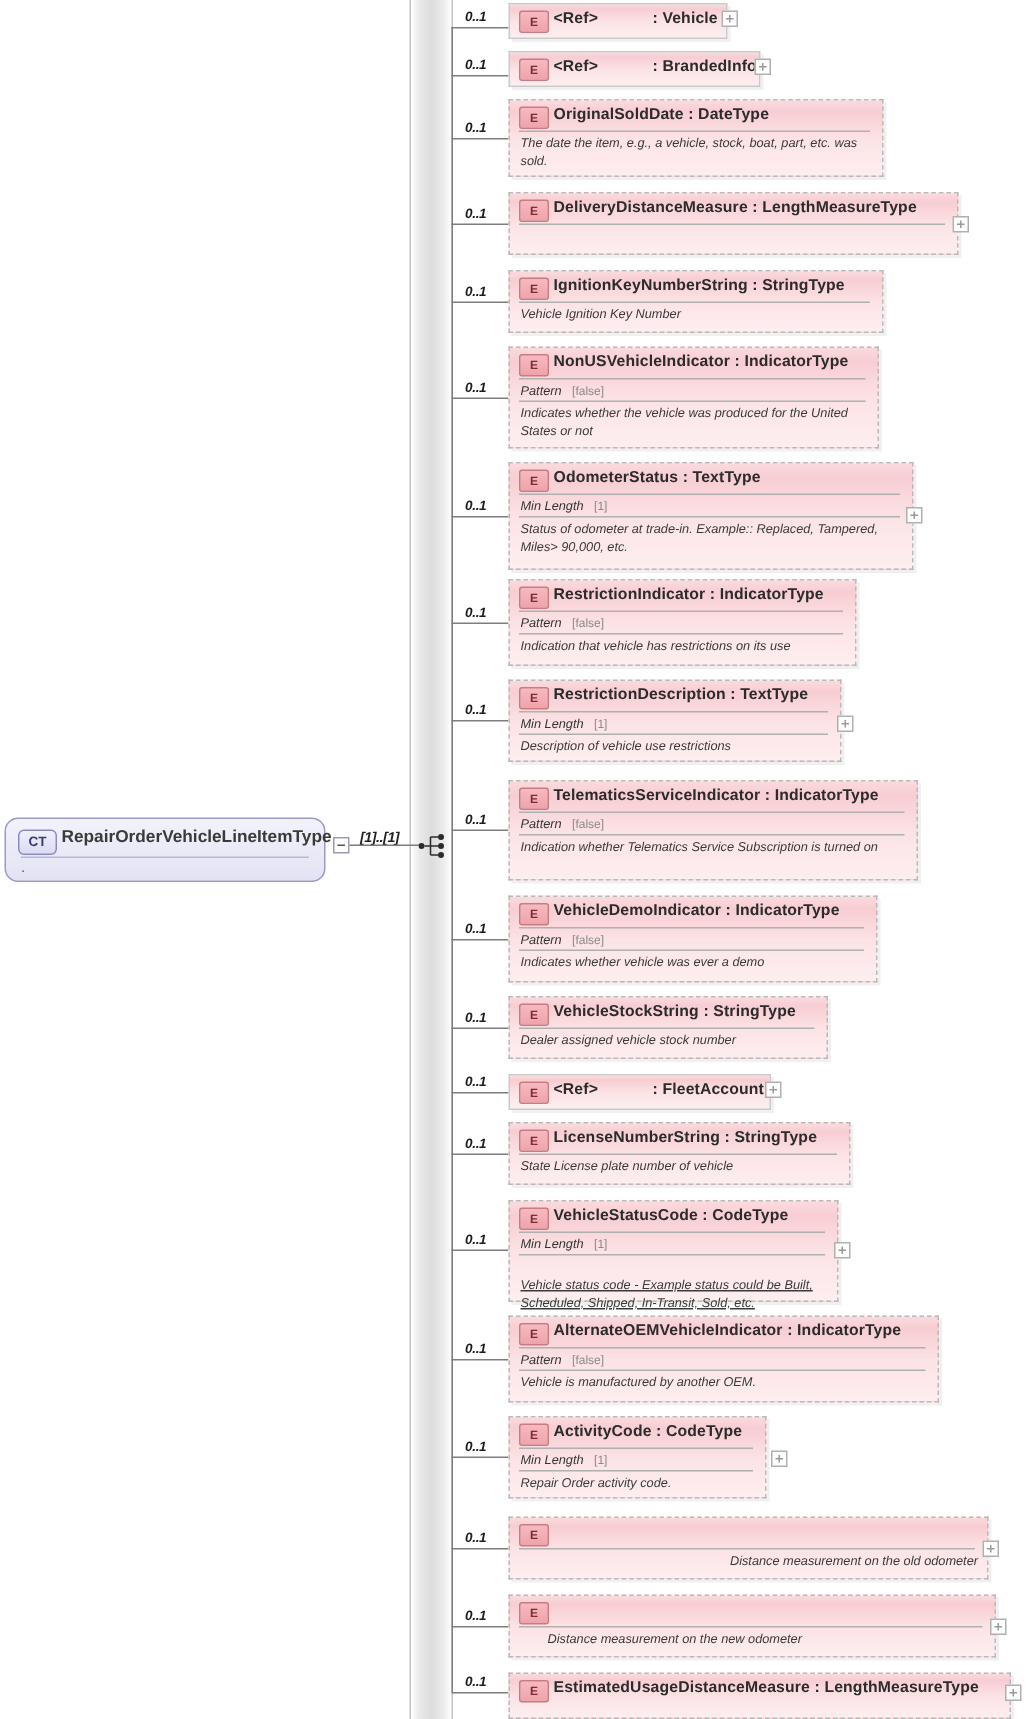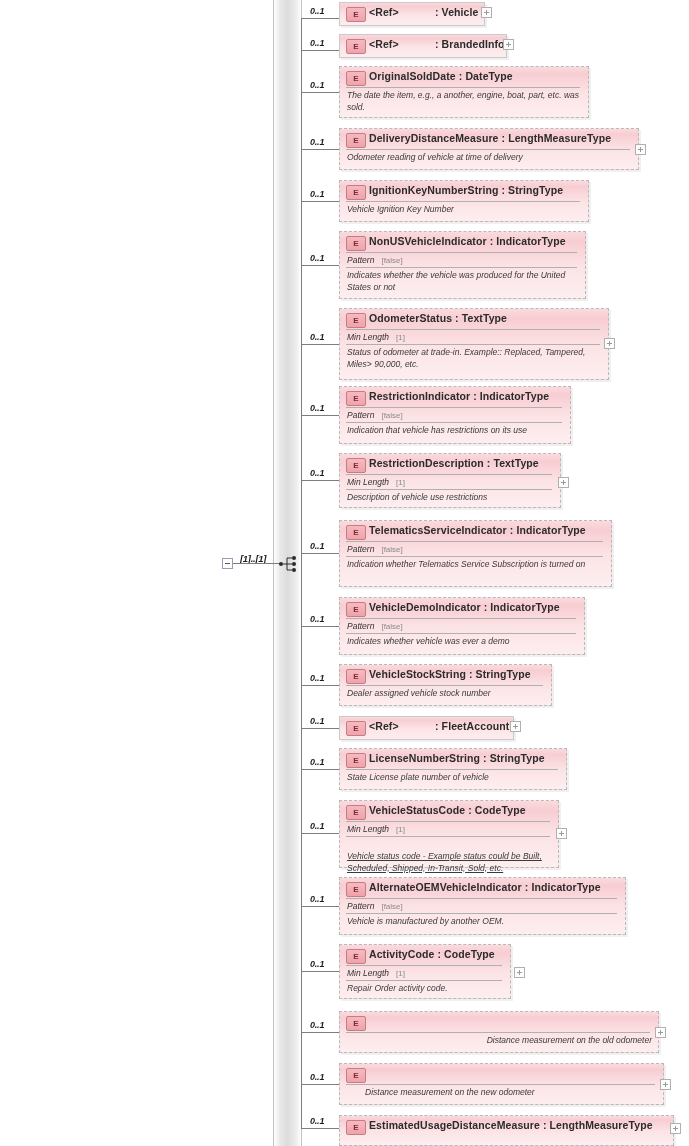--- a/index.html
+++ b/index.html
@@ -103,20 +103,28 @@
     color:#1c1c1c;white-space:nowrap;letter-spacing:-0.2px;
   }
 </style>
 </head>
 <body>
 
 <div id="canvas">
 
   <div class="band"></div>
 
+  <div class="ct-box">
+    <div class="ct-inner">
+      <div class="ct-badge">CT</div>
+      <div class="ct-title">RepairOrderVehicleLineItemType</div>
+      <div class="ct-rule"></div>
+      <div class="ct-dot">.</div>
+    </div>
+  </div>
 
   <div class="collapse-ctl"></div>
   <div class="occ-ct">[1]..[1]</div>
   <div class="ct-link"></div>
 
   <div class="seq-glyph">
     <svg width="20" height="16" viewBox="0 0 20 16">
       <circle cx="2" cy="8" r="2" fill="#2b2b2b"></circle>
       <line x1="4" y1="8" x2="8" y2="8" stroke="#2b2b2b" stroke-width="1"></line>
       <line x1="8" y1="2" x2="8" y2="14" stroke="#2b2b2b" stroke-width="1"></line>
@@ -150,31 +158,30 @@
       </div>
       <div class="plus" style="left: 503px; top: 39px;"></div>
       <div class="branch" style="left: 301px; top: 92px; width: 38px;"></div>
       <div class="occ" style="left: 310px; top: 80px;">0..1</div>
       <div class="el" style="left: 339px; top: 66px; width: 250px; height: 52px;">
         <div class="el-head">
           <div class="e-badge">E</div>
           <div class="e-name">OriginalSoldDate : DateType</div>
         </div>
         <div class="e-sep" style="top: 20px;"></div>
-        <div class="doc" style="top: 23px;">The date the item, e.g., a another, engine, boat, part, etc. was sold.</div>
+        <div class="doc" style="top: 23px;">The date the item, e.g., a vehicle, stock, boat, part, etc. was sold.</div>
       </div>
       <div class="branch" style="left: 301px; top: 149px; width: 38px;"></div>
       <div class="occ" style="left: 310px; top: 137px;">0..1</div>
       <div class="el" style="left: 339px; top: 128px; width: 300px; height: 42px;">
         <div class="el-head">
           <div class="e-badge">E</div>
           <div class="e-name">DeliveryDistanceMeasure : LengthMeasureType</div>
         </div>
         <div class="e-sep" style="top: 20px;"></div>
-        <div class="doc" style="top: 23px;">Odometer reading of vehicle at time of delivery</div>
       </div>
       <div class="plus" style="left: 635px; top: 144px;"></div>
       <div class="branch" style="left: 301px; top: 201px; width: 38px;"></div>
       <div class="occ" style="left: 310px; top: 189px;">0..1</div>
       <div class="el" style="left: 339px; top: 180px; width: 250px; height: 42px;">
         <div class="el-head">
           <div class="e-badge">E</div>
           <div class="e-name">IgnitionKeyNumberString : StringType</div>
         </div>
         <div class="e-sep" style="top: 20px;"></div>

